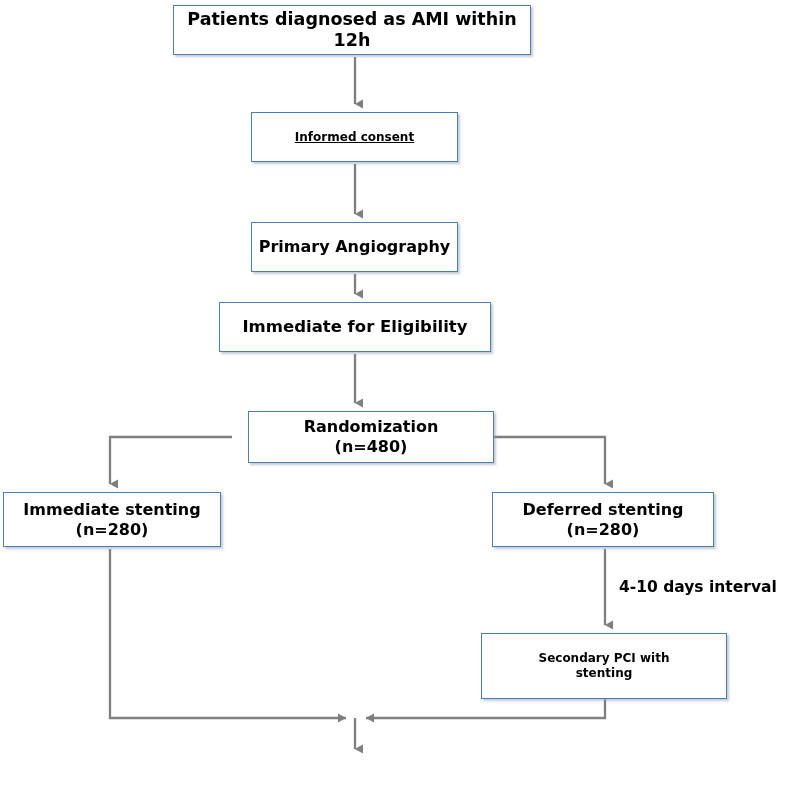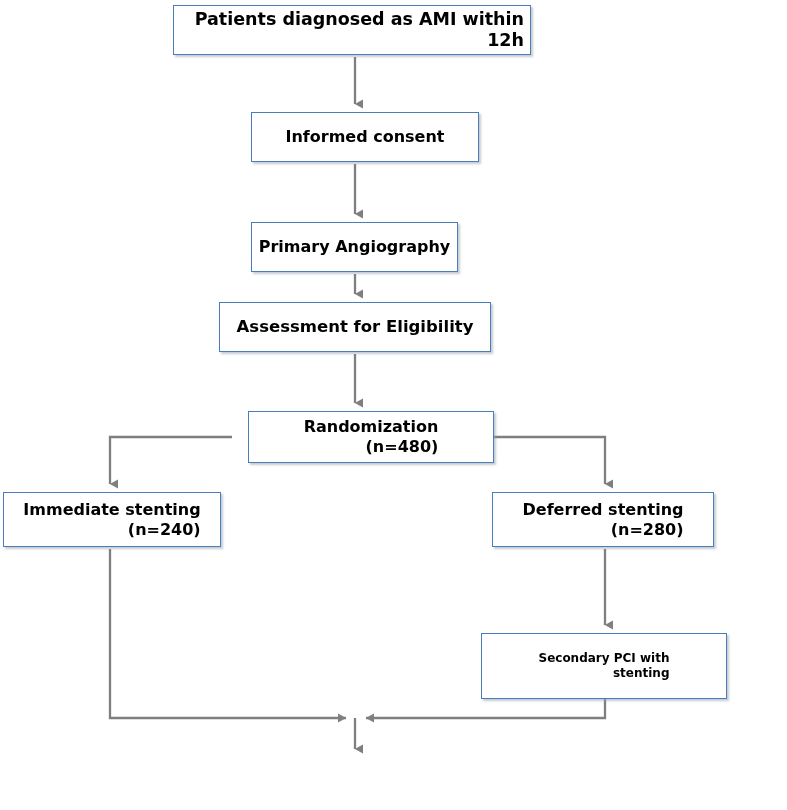--- a/index.html
+++ b/index.html
@@ -27,42 +27,42 @@
   }
   .node {
     position: absolute;
     box-sizing: border-box;
     background: #ffffff;
     border: 1.6px solid #4a7ebb;
     box-shadow: 2px 2px 2px rgba(150, 160, 175, 0.55);
     display: flex;
     align-items: center;
     justify-content: center;
-    text-align: right;
+    text-align: center;
     color: #000000;
     font-weight: bold;
     line-height: 1.22;
     z-index: 3;
   }
   .node-text {
     display: block;
     white-space: pre-line;
     padding: 0 6px;
   }
   .edge-label {
     position: absolute;
     color: #000000;
     font-weight: bold;
     white-space: nowrap;
     z-index: 3;
   }
 
   
   #node-diagnosis      { left: 173px; top: 5px;   width: 358px; height: 50px;  font-size: 17.5px; }
-  #node-consent        { left: 251px; top: 112px; width: 228px; height: 50px;  font-size: 16px; }
+  #node-consent        { left: 251px; top: 112px; width: 207px; height: 50px;  font-size: 12px; text-decoration: underline; }
   #node-angiography    { left: 251px; top: 222px; width: 207px; height: 50px;  font-size: 16px; }
   #node-eligibility    { left: 219px; top: 302px; width: 272px; height: 50px;  font-size: 16.5px; }
   #node-randomization  { left: 248px; top: 411px; width: 246px; height: 52px;  font-size: 16px; }
   #node-immediate      { left: 3px;   top: 492px; width: 218px; height: 55px;  font-size: 16px; }
   #node-deferred       { left: 492px; top: 492px; width: 222px; height: 55px;  font-size: 16px; }
   #node-secondary-pci  { left: 481px; top: 633px; width: 246px; height: 66px;  font-size: 12px; }
   #node-followup       { left: 223px; top: 757px; width: 262px; height: 48px;  font-size: 17px; }
 
   #label-interval      { left: 619px; top: 578px; font-size: 15.5px; }
 </style>
@@ -114,38 +114,39 @@
 
   <div class="node" id="node-consent">
     <span class="node-text">Informed consent</span>
   </div>
 
   <div class="node" id="node-angiography">
     <span class="node-text">Primary Angiography</span>
   </div>
 
   <div class="node" id="node-eligibility">
-    <span class="node-text">Assessment for Eligibility</span>
+    <span class="node-text">Immediate for Eligibility</span>
   </div>
 
   <div class="node" id="node-randomization">
     <span class="node-text">Randomization
 (n=480)</span>
   </div>
 
   <div class="node" id="node-immediate">
     <span class="node-text">Immediate stenting
-(n=240)</span>
+(n=280)</span>
   </div>
 
   <div class="node" id="node-deferred">
     <span class="node-text">Deferred stenting
 (n=280)</span>
   </div>
 
   <div class="node" id="node-secondary-pci">
     <span class="node-text">Secondary PCI with
 stenting</span>
   </div>
 
 
+  <div class="edge-label" id="label-interval">4-10 days interval</div>
 
 </div>
 
 </body></html>

